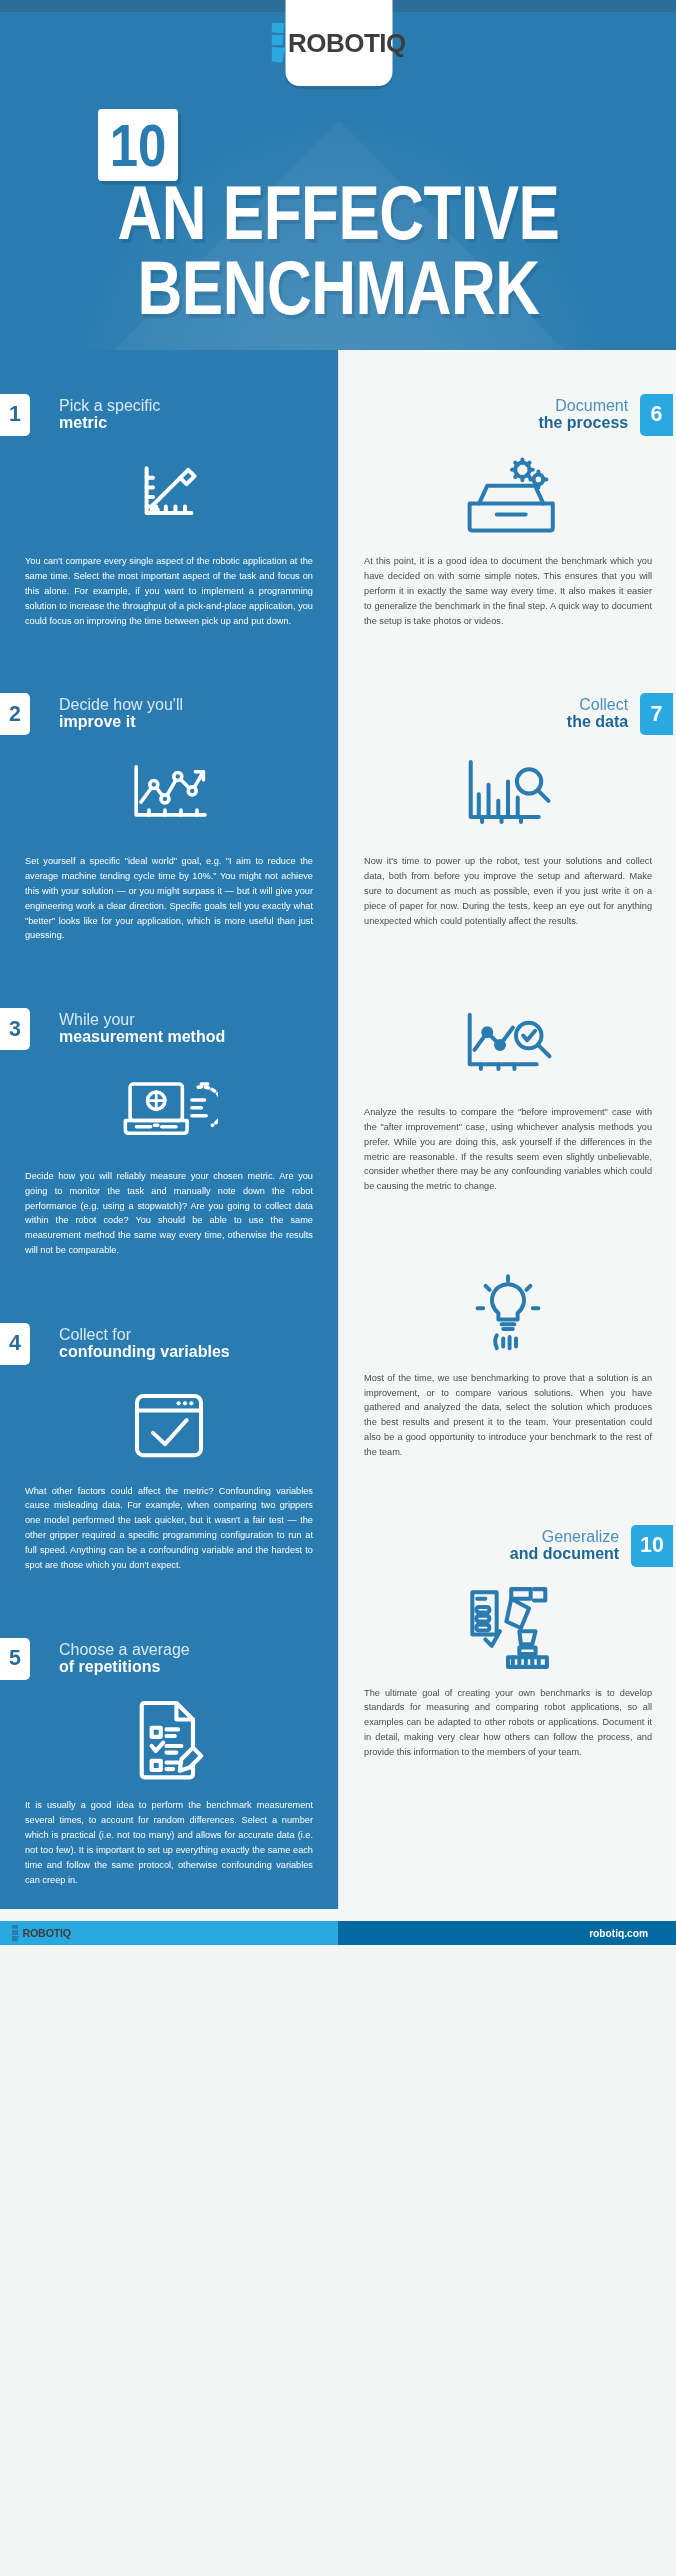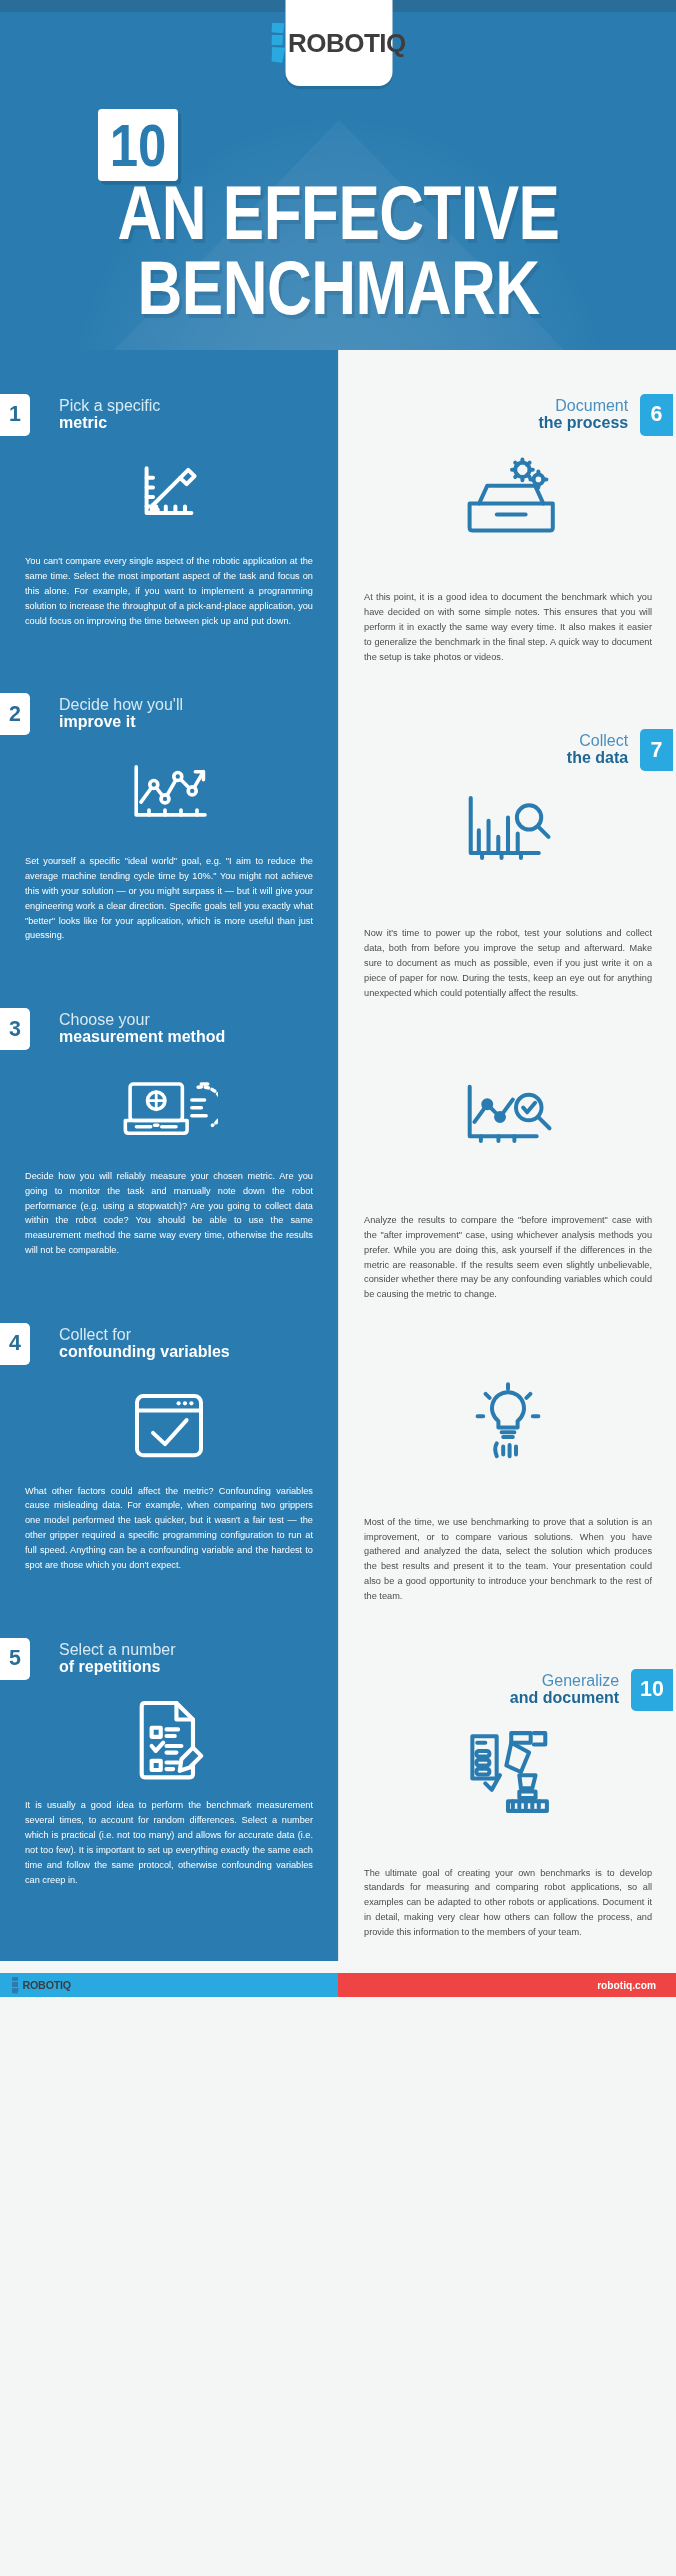--- a/index.html
+++ b/index.html
@@ -199,35 +199,35 @@
     justify-content: center;
   }
   .step-body {
     font-size: 9.2px;
     line-height: 1.62;
     text-align: justify;
     padding: 0 25px;
     font-family: "Liberation Sans", sans-serif;
   }
   .col-left .step-body { color: #ffffff; }
-  .col-right .step-body { color: #4b4b4b; margin-top: 36px; }
+  .col-right .step-body { color: #4b4b4b; }
 
   .step-block { padding-bottom: 21.4px; }
   .pad-top { padding-top: 40px; }
 
   
   .footer { display: flex; width: 677px; height: 24px; }
   .footer-left {
     width: 338px; background: #29a9e0;
     display: flex; align-items: center; padding-left: 11.8px; gap: 3.7px;
   }
   .footer-right {
-    width: 338px; background: #ef4444;
+    width: 338px; background: #0369a1;
     display: flex; align-items: center; justify-content: flex-end;
-    padding-right: 20px;
+    padding-right: 28px;
   }
   .footer-logo-mark { width: 7px; height: 17px; position: relative; }
   .footer-logo-mark i { position: absolute; left: 0; display: block; background: #2a7cb0; }
   .footer-logo-mark i.p1 { top: 0; width: 6.4px; height: 4.3px; clip-path: polygon(8% 0, 100% 6%, 92% 100%, 0% 92%); }
   .footer-logo-mark i.p2 { top: 5.3px; width: 5.9px; height: 4.8px; }
   .footer-logo-mark i.p3 { top: 11.2px; width: 7px; height: 5.9px; clip-path: polygon(6% 0, 100% 4%, 78% 100%, 0 88%); }
   .footer-word {
     font-weight: bold; font-size: 10.7px; color: #3d3d3d;
     letter-spacing: -0.2px;
     font-family: "Liberation Sans", sans-serif;
@@ -322,21 +322,21 @@
             </g>
           </svg>
         </div>
         <div class="step-body">Set yourself a specific "ideal world" goal, e.g. "I aim to reduce the average machine tending cycle time by 10%." You might not achieve this with your solution — or you might surpass it — but it will give your engineering work a clear direction. Specific goals tell you exactly what "better" looks like for your application, which is more useful than just guessing.</div>
       </div>
 
       <div class="step step-block pad-top">
         <div class="step-head left">
           <div class="badge left">3</div>
           <div class="step-title left">
-            <div class="title-thin">Choose your</div>
+            <div class="title-thin">While your</div>
             <div class="title-bold">measurement method</div>
           </div>
         </div>
         <div class="step-icon">
           <svg width="99" height="70" viewBox="0 0 125 88">
             <g fill="none" stroke="#ffffff" stroke-width="4.5" stroke-linecap="round" stroke-linejoin="round">
               <rect x="14" y="10" width="66" height="46" rx="4"></rect>
               <path d="M8 56 L86 56 L86 68 Q86 72 82 72 L12 72 Q8 72 8 68 Z"></path>
               <path d="M22 64 L40 64 M54 64 L72 64 M45 62 L49 62"></path>
               <circle cx="47" cy="31" r="11"></circle>
@@ -370,21 +370,21 @@
             </g>
           </svg>
         </div>
         <div class="step-body">What other factors could affect the metric? Confounding variables cause misleading data. For example, when comparing two grippers one model performed the task quicker, but it wasn't a fair test — the other gripper required a specific programming configuration to run at full speed. Anything can be a confounding variable and the hardest to spot are those which you don't expect.</div>
       </div>
 
       <div class="step step-block pad-top">
         <div class="step-head left">
           <div class="badge left">5</div>
           <div class="step-title left">
-            <div class="title-thin">Select a number</div>
+            <div class="title-thin">Choose a average</div>
             <div class="title-bold">of repetitions</div>
           </div>
         </div>
         <div class="step-icon">
           <svg width="80" height="86" viewBox="0 0 94 104">
             <g fill="none" stroke="#ffffff" stroke-width="5" stroke-linecap="round" stroke-linejoin="round">
               <path d="M14 10 Q14 6 18 6 L56 6 L76 26 L76 92 Q76 96 72 96 L18 96 Q14 96 14 92 Z"></path>
               <path d="M56 6 L56 26 L76 26"></path>
               <rect x="26" y="36" width="11" height="11"></rect>
               <path d="M44 38 L58 38 M44 46 L54 46"></path>

